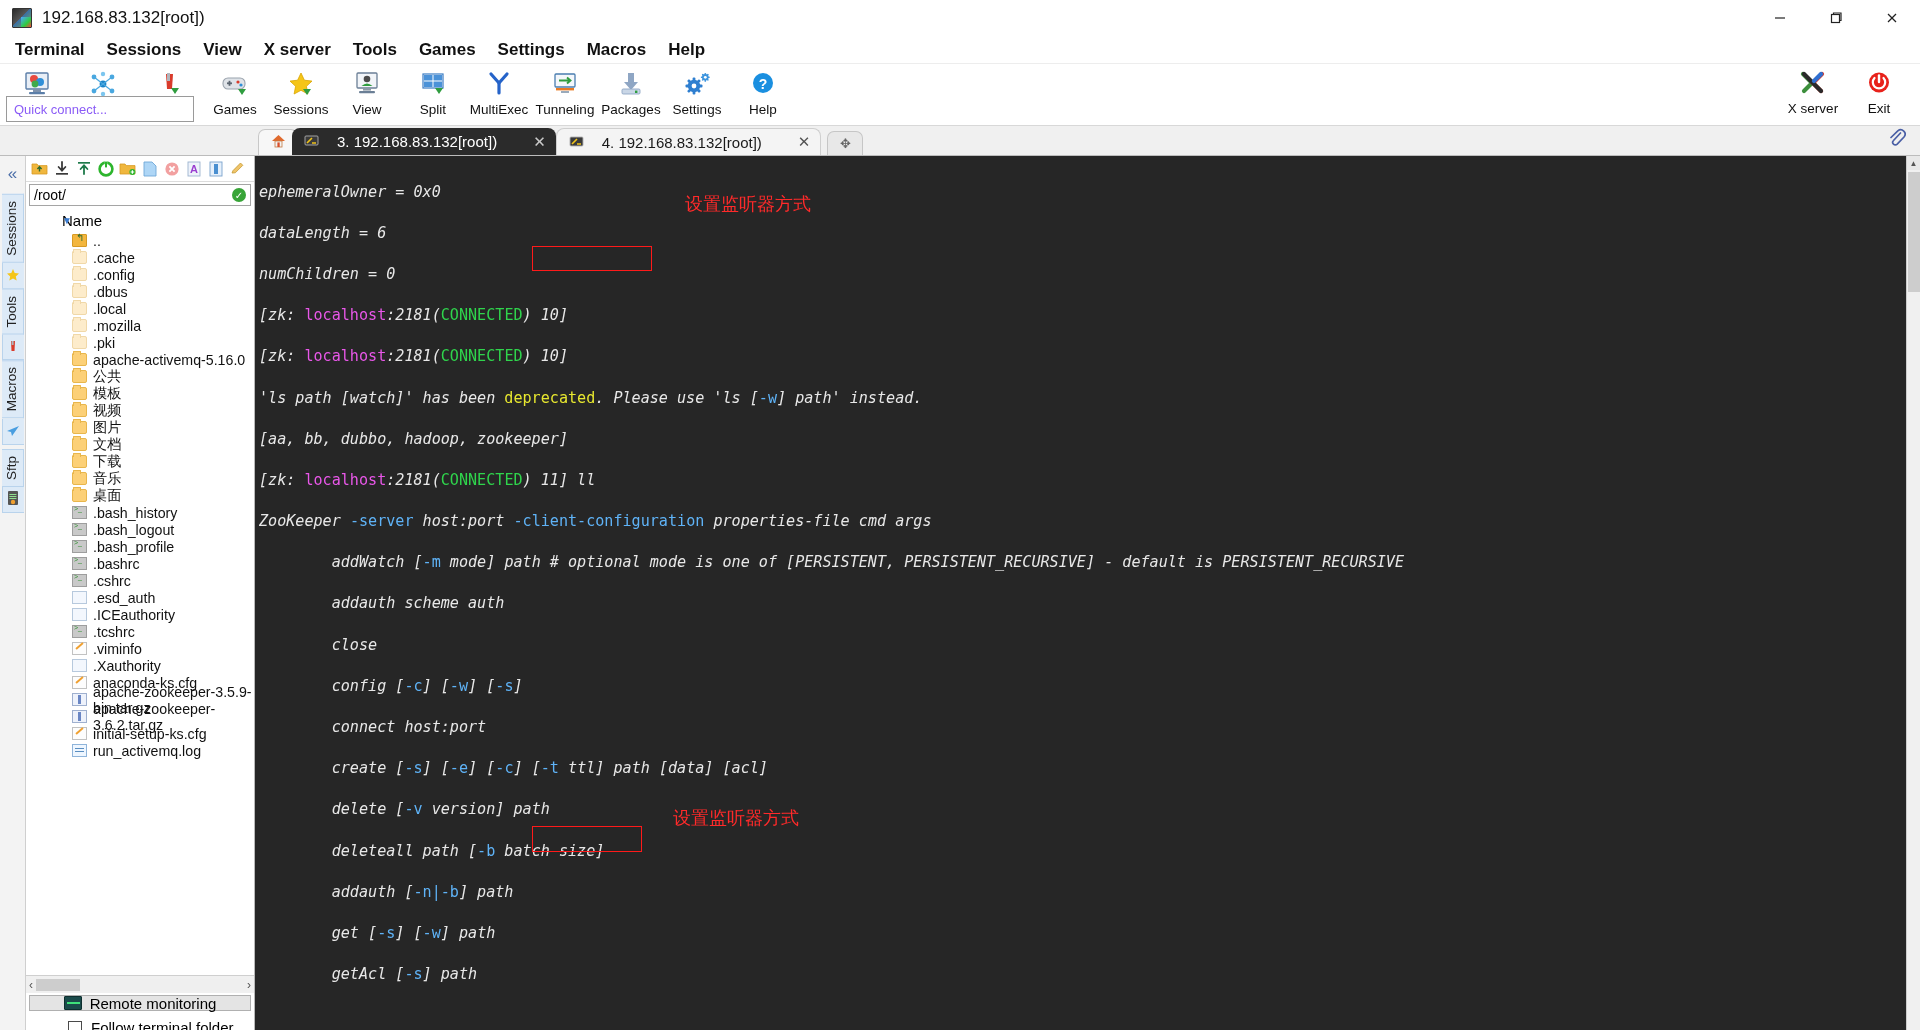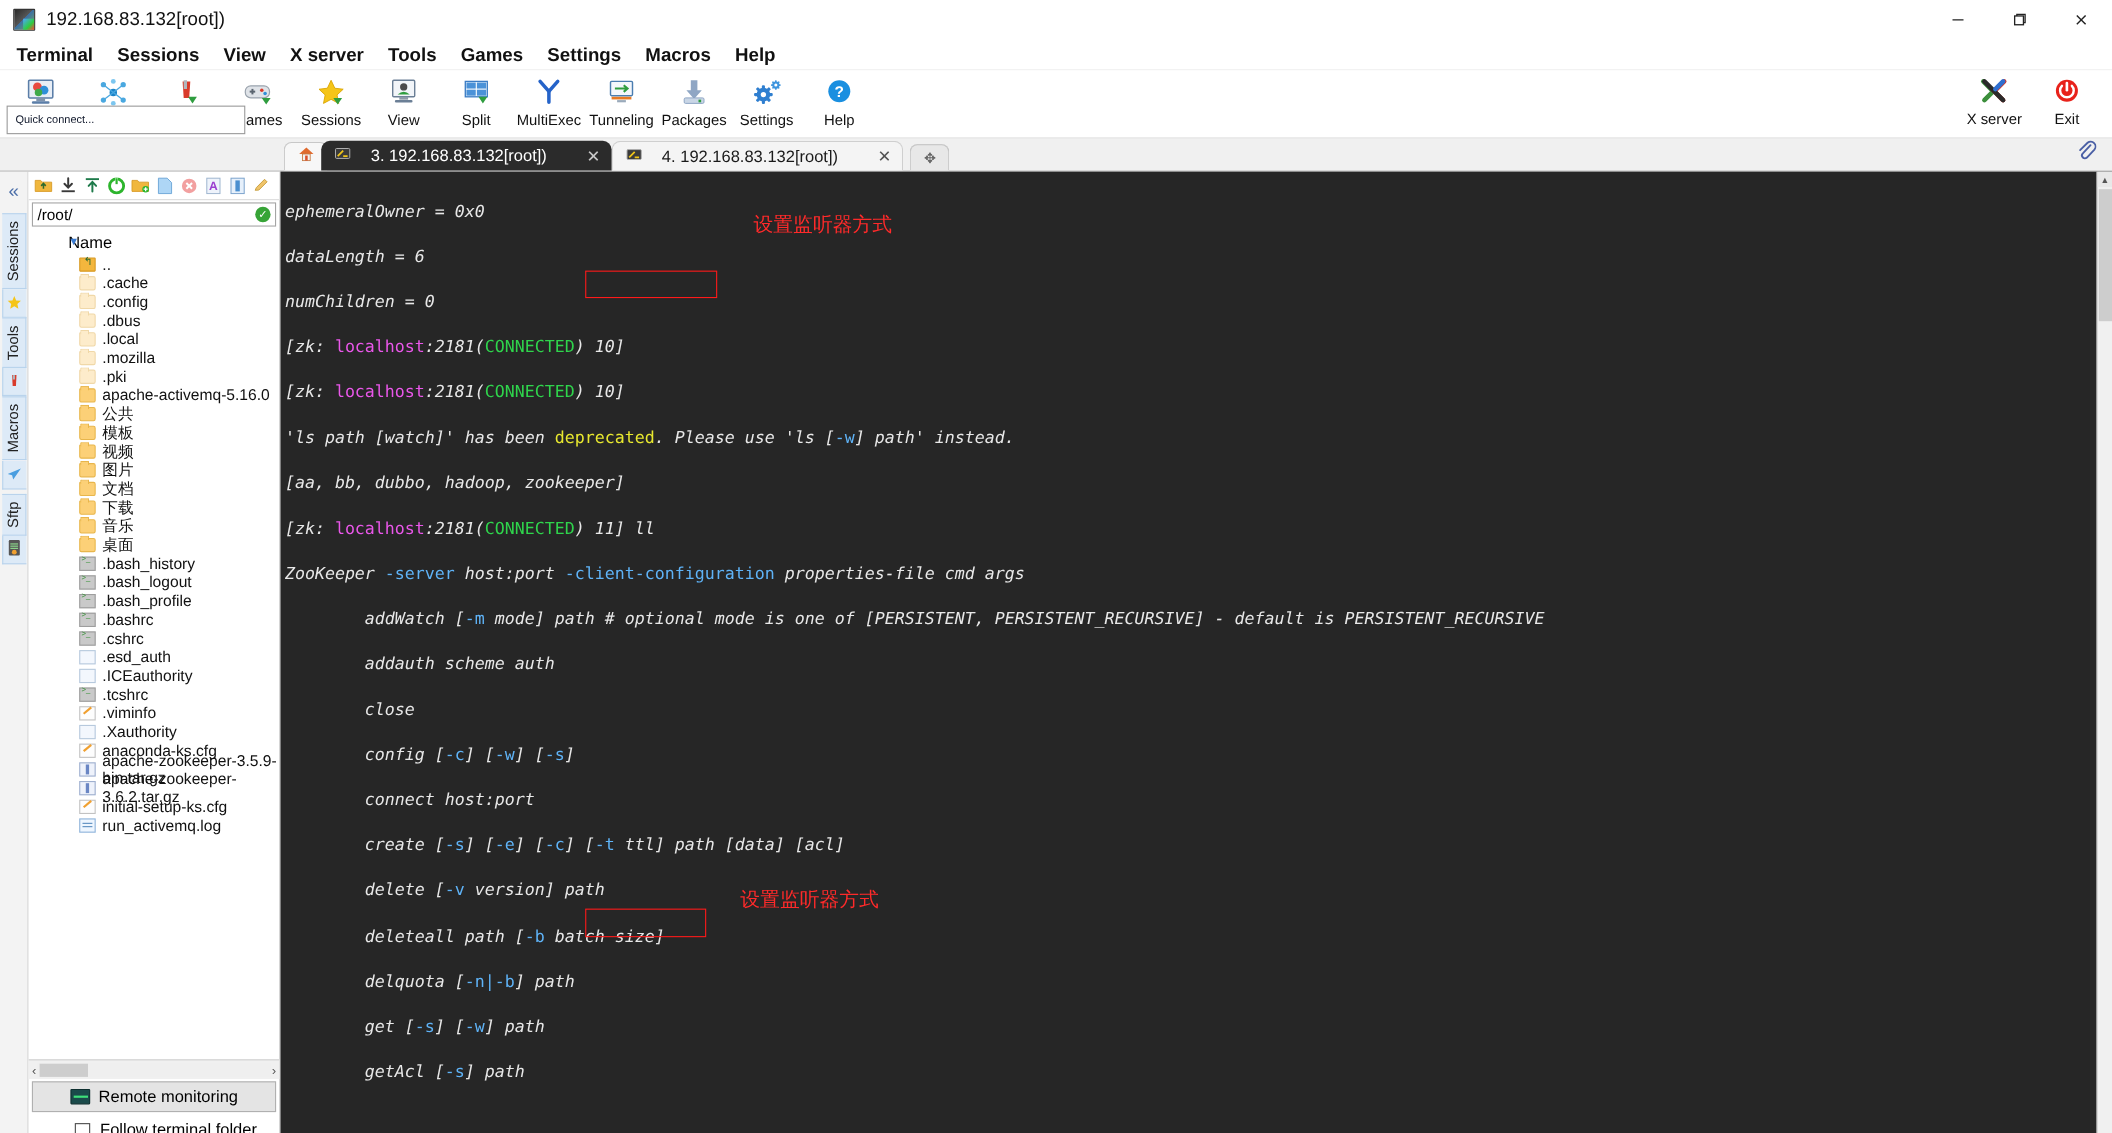--- a/index.html
+++ b/index.html
@@ -62,22 +62,22 @@
 
   
   .tabbar {
     height:30px; background:#f0f0f0; display:flex; align-items:flex-end;
     border-bottom:1px solid #bcbcbc; position:relative;
   }
   .qc-wrap{
     position:absolute; left:6px; top:-30px; width:236px;
   }
   .quick-connect {
-    width:217px; height:26px; border:1px solid #9a9a9a; background:#fff;
-    font-size:10px; color:#0f172a; padding:2px 7px; line-height:22px;
+    width:188px; height:26px; border:1px solid #9a9a9a; background:#fff;
+    font-size:13px; color:#8b5cf6; padding:2px 7px; line-height:22px;
   }
   .tab-spacer { width:258px; flex:none; }
   .tab-home {
     width:40px;height:26px;background:#f7f7f7;border:1px solid #c8c8c8;
     border-bottom:none; border-radius:7px 7px 0 0;
     display:flex;align-items:center;justify-content:center;
     margin-right:-6px;
   }
   .tab {
     height:27px; display:flex; align-items:center; gap:18px;
@@ -149,21 +149,21 @@
   .fico.tgz{ background:#eef2fb; border:1px solid #9fb0cf; position:relative;}
   .fico.tgz:after{content:"";position:absolute;left:5px;top:1px;width:3px;height:9px;background:#6a86c4;}
   .fico.log{ background:#eef6ff; border:1px solid #8fb4da; position:relative;}
   .fico.log:after{content:"";position:absolute;left:2px;top:3px;width:9px;height:1px;background:#5a8ec0;box-shadow:0 3px 0 #5a8ec0;}
 
   .hscroll{ height:18px; display:flex; align-items:center; justify-content:space-between;
             border-top:1px solid #cfcfcf; background:#f0f0f0; padding:0 3px; font-size:12px; color:#555;}
   .hthumb{ height:12px; width:44px; background:#cdcdcd; margin-left:3px;}
   .hbar{ flex:1; height:12px; background:#efefef;}
   .rm-btn{
-    height:28px; margin:2px 3px; background:#e4e4e4; border:1px solid #b0b0b0;
+    height:16px; margin:2px 3px; background:#e4e4e4; border:1px solid #b0b0b0;
     display:flex; align-items:center; justify-content:center; gap:8px; font-size:15px;
   }
   .rm-ico{width:18px;height:14px;background:#1a4a4a;border:1px solid #0d2f2f;position:relative;border-radius:1px;}
   .rm-ico:after{content:"";position:absolute;left:2px;top:5px;width:13px;height:2px;background:#3ee07a;}
   .follow{ display:flex; align-items:center; gap:9px; padding:6px 0 0 42px; font-size:15px;}
   .cbx{ width:14px;height:14px;border:1px solid #4a4a4a;background:#fff;}
 
   
   .term-wrap{ flex:1; background:#262626; position:relative; overflow:hidden; }
   .term{
@@ -732,21 +732,21 @@
 <div class="ln"><span class="c-white">[zk: </span><span class="c-mag">localhost</span><span class="c-white">:2181(</span><span class="c-green">CONNECTED</span><span class="c-white">) 11] ll</span></div>
 <div class="ln"><span class="c-white">ZooKeeper </span><span class="c-blue">-server</span><span class="c-white"> host:port </span><span class="c-blue">-client-configuration</span><span class="c-white"> properties-file cmd args</span></div>
 <div class="ln"><span class="c-white">        addWatch [</span><span class="c-blue">-m</span><span class="c-white"> mode] path # optional mode is one of [PERSISTENT, PERSISTENT_RECURSIVE] - default is PERSISTENT_RECURSIVE</span></div>
 <div class="ln"><span class="c-white">        addauth scheme auth</span></div>
 <div class="ln"><span class="c-white">        close</span></div>
 <div class="ln"><span class="c-white">        config [</span><span class="c-blue">-c</span><span class="c-white">] [</span><span class="c-blue">-w</span><span class="c-white">] [</span><span class="c-blue">-s</span><span class="c-white">]</span></div>
 <div class="ln"><span class="c-white">        connect host:port</span></div>
 <div class="ln"><span class="c-white">        create [</span><span class="c-blue">-s</span><span class="c-white">] [</span><span class="c-blue">-e</span><span class="c-white">] [</span><span class="c-blue">-c</span><span class="c-white">] [</span><span class="c-blue">-t</span><span class="c-white"> ttl] path [data] [acl]</span></div>
 <div class="ln"><span class="c-white">        delete [</span><span class="c-blue">-v</span><span class="c-white"> version] path</span></div>
 <div class="ln"><span class="c-white">        deleteall path [</span><span class="c-blue">-b</span><span class="c-white"> batch size]</span></div>
-<div class="ln"><span class="c-white">        delquota [</span><span class="c-blue">-n|-b</span><span class="c-white">] path</span></div>
+<div class="ln"><span class="c-white">        addauth [</span><span class="c-blue">-n|-b</span><span class="c-white">] path</span></div>
 <div class="ln"><span class="c-white">        get [</span><span class="c-blue">-s</span><span class="c-white">] [</span><span class="c-blue">-w</span><span class="c-white">] path</span></div>
 <div class="ln"><span class="c-white">        getAcl [</span><span class="c-blue">-s</span><span class="c-white">] path</span></div>
 
 
 
 
 
 
 
 

